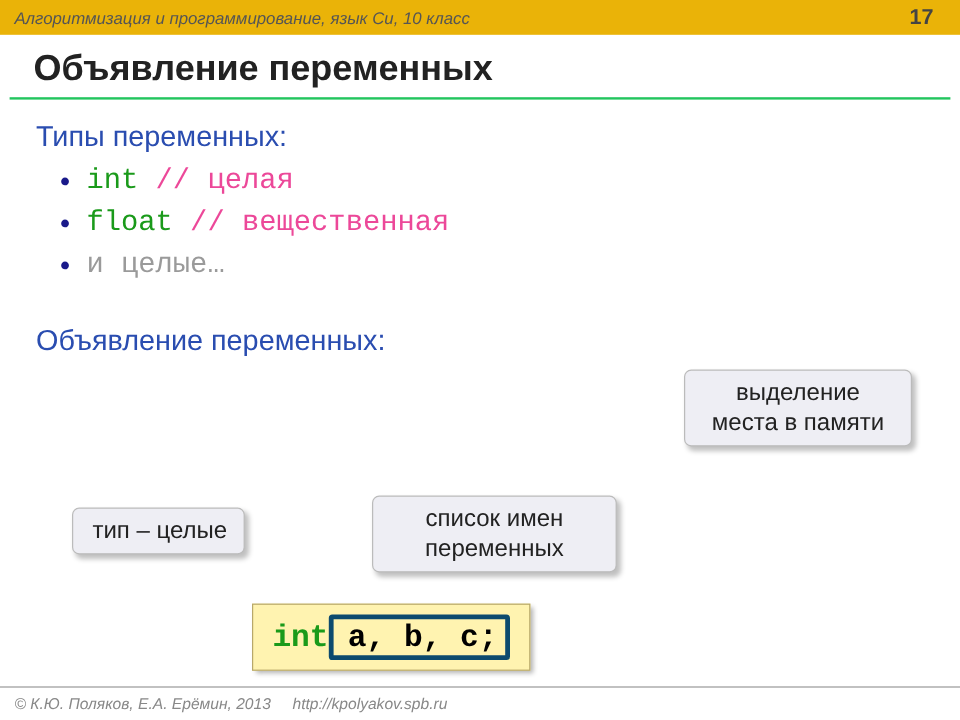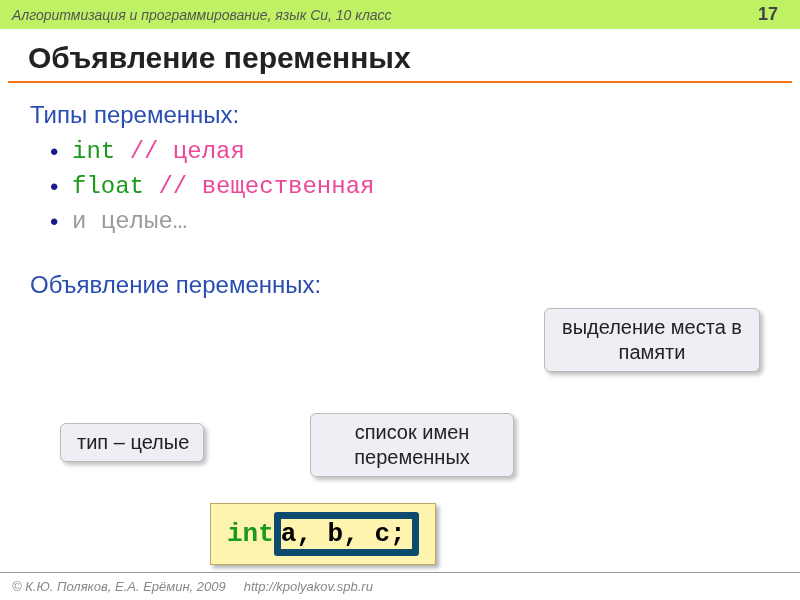--- a/index.html
+++ b/index.html
@@ -4,41 +4,41 @@
 <style>
   * { box-sizing: border-box; margin: 0; padding: 0; }
   body {
     width: 800px; height: 600px;
     font-family: Arial, sans-serif;
     background: #fff;
     position: relative;
     overflow: hidden;
   }
   .header-bar {
-    background: #bef264;
+    background: #eab308;
     padding: 4px 12px;
     display: flex;
     justify-content: space-between;
     align-items: center;
     font-style: italic;
     color: #555;
     font-size: 14px;
   }
   .page-num {
     font-weight: bold;
     font-style: normal;
     color: #444;
     font-size: 18px;
     padding-right: 10px;
   }
   .slide-title {
     font-size: 30px;
     color: #222;
     padding: 12px 20px 6px 20px;
-    border-bottom: 2px solid #f97316;
+    border-bottom: 2px solid #22c55e;
     margin: 0 8px;
   }
   .content { padding: 10px 30px; position: relative; }
   .section-head {
     color: #2a4db0;
     font-size: 24px;
     margin: 8px 0 6px 0;
   }
   ul.types { list-style: none; padding-left: 20px; }
   ul.types li {
@@ -64,40 +64,40 @@
     background: #eeeef4;
     border: 1px solid #bbb;
     border-radius: 6px;
     padding: 6px 14px;
     font-size: 20px;
     color: #222;
     text-align: center;
     box-shadow: 3px 3px 4px rgba(0,0,0,0.25);
     line-height: 1.25;
   }
-  #c-mem  { right: 40px; top: 225px; width: 216px; }
+  #c-mem  { right: 40px; top: 225px; width: 190px; }
   #c-type { left: 60px;  top: 340px; padding-left: 16px; }
   #c-list { left: 310px; top: 330px; width: 204px; }
 
   .codebox {
     position: absolute;
     left: 210px; top: 420px;
     background: #fff3b0;
     border: 1px solid #b8a86a;
     box-shadow: 3px 3px 4px rgba(0,0,0,0.3);
     padding: 8px 16px;
     font-family: "Courier New", monospace;
     font-size: 26px;
     font-weight: bold;
   }
   .codebox .kw2 { color: #1a9a1a; }
   .codebox .vars {
-    border: 7px solid #0c4a6e;
+    border: 4px solid #0c4a6e;
     border-radius: 3px;
-    padding: 0 6px 0 0;
+    padding: 0 6px 0 12px;
     display: inline-block;
   }
   .footer {
     position: absolute;
     bottom: 0; left: 0; right: 0;
     border-top: 1px solid #999;
     background: #fff;
     font-size: 13px;
     font-style: italic;
     color: #888;
@@ -134,15 +134,15 @@
   <div id="c-mem" class="callout">выделение места в памяти</div>
   <div id="c-type" class="callout">тип – целые</div>
   <div id="c-list" class="callout">список имен переменных</div>
 
   <div class="codebox">
     <span class="kw2">int</span><span class="vars"> a, b, c;</span>
   </div>
 </div>
 
 <div class="footer">
-  <span>© К.Ю. Поляков, Е.А. Ерёмин, 2009</span>
+  <span>© К.Ю. Поляков, Е.А. Ерёмин, 2013</span>
   <span>http://kpolyakov.spb.ru</span>
 </div>
 
 </body></html>

